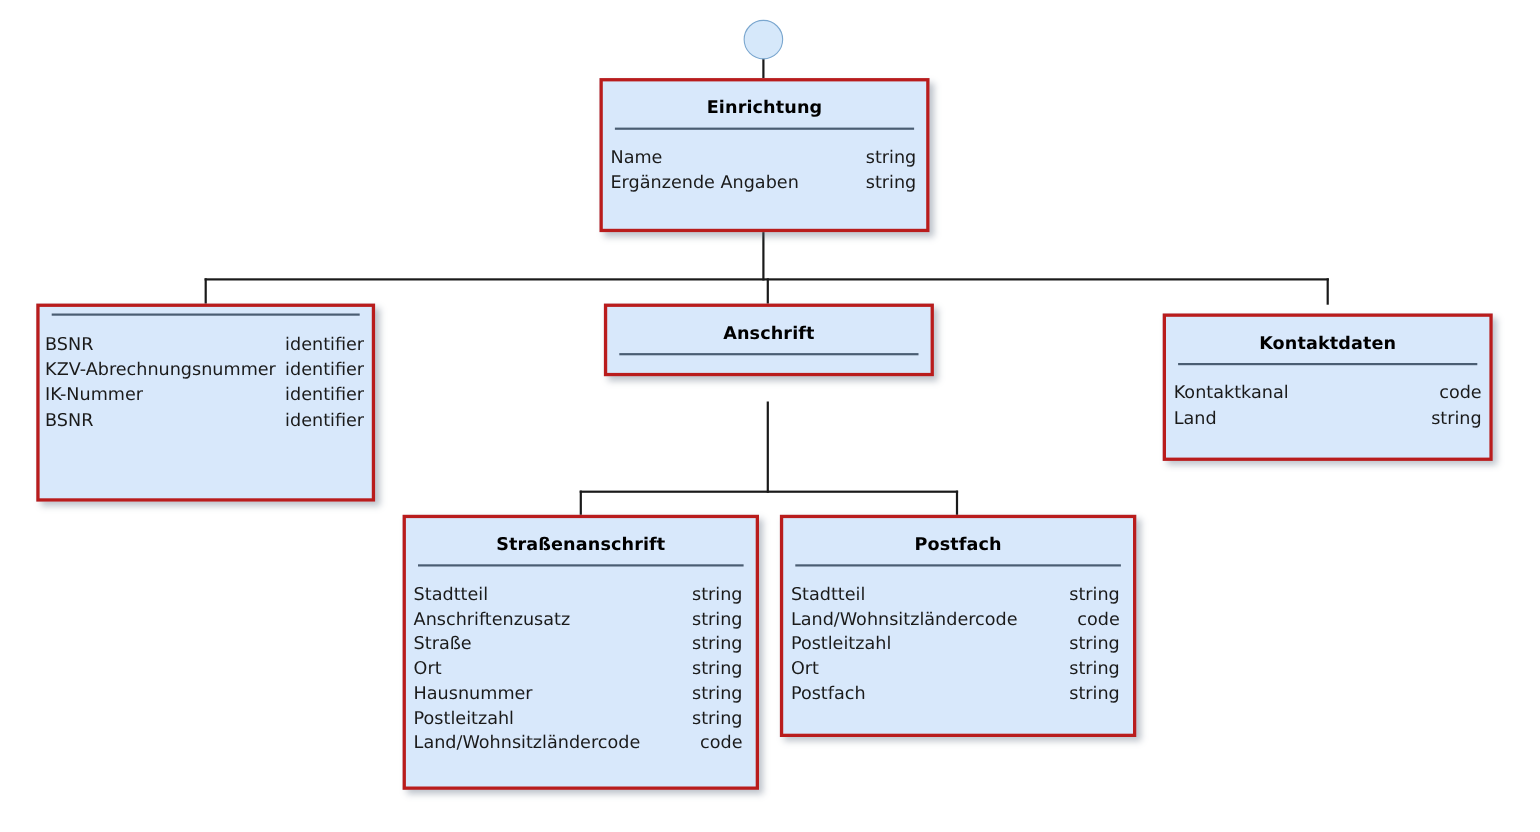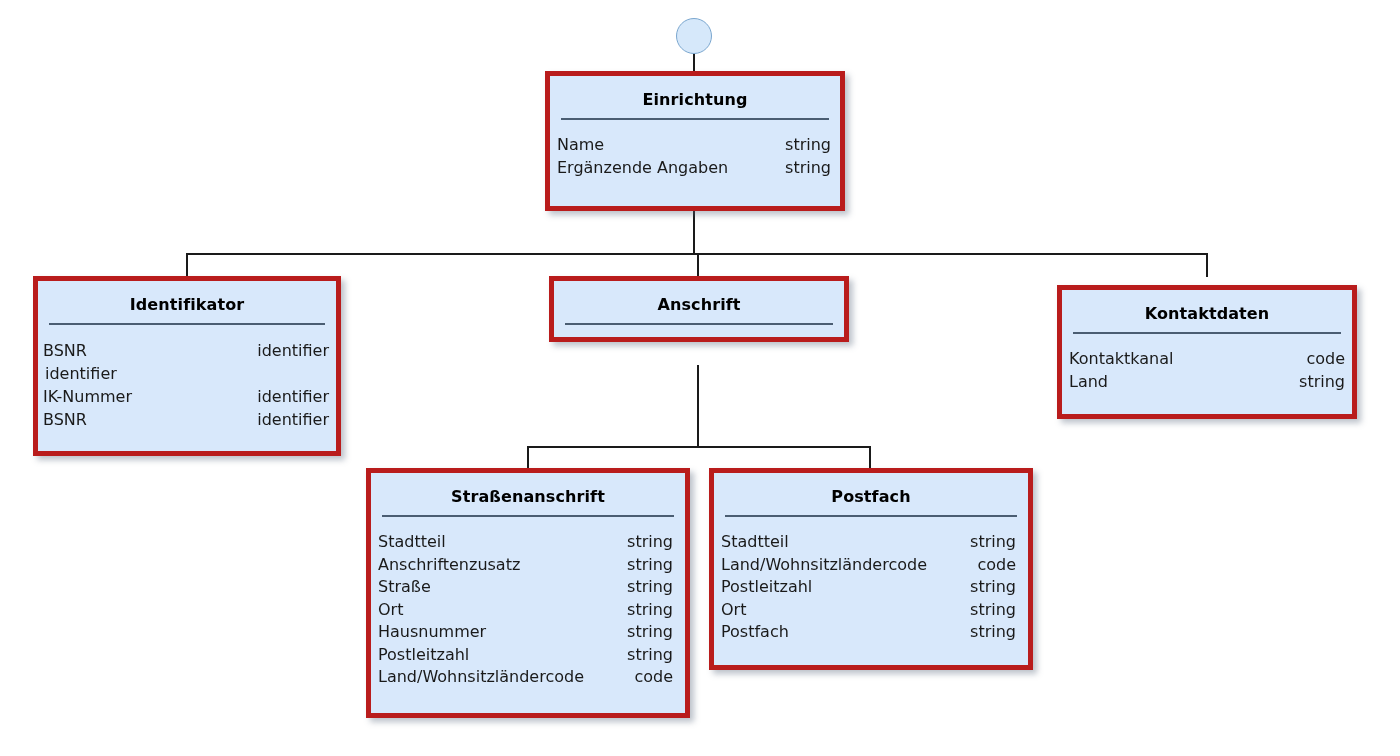--- a/index.html
+++ b/index.html
@@ -23,21 +23,21 @@
     background:#d6e8fa;
     border:1px solid #7ba7cf;
     box-sizing:border-box;
   }
 
   
   .cls{
     position:absolute;
     box-sizing:border-box;
     background:#d8e8fb;
-    border:5px solid #b91c1c;
+    border:3px solid #b91c1c;
     box-shadow:4px 4px 6px rgba(90,105,125,0.40);
   }
   .cls-title{
     text-align:center;
     font-size:16px;
     font-weight:bold;
     color:#000000;
     letter-spacing:.1px;
     padding-top:14px;
     padding-bottom:2px;
@@ -108,28 +108,28 @@
         <span class="attr-type">string</span>
       </div>
       <div class="attr-row">
         <span class="attr-name">Ergänzende Angaben</span>
         <span class="attr-type">string</span>
       </div>
     </div>
   </div>
 
   <div class="cls" id="box-identifikator">
-    <div class="cls-title">Identifikator</div>
     <div class="cls-divider"></div>
     <div class="cls-attrs">
       <div class="attr-row">
         <span class="attr-name">BSNR</span>
         <span class="attr-type">identifier</span>
       </div>
       <div class="attr-row">
+        <span class="attr-name">KZV-Abrechnungsnummer</span>
         <span class="attr-type">identifier</span>
       </div>
       <div class="attr-row">
         <span class="attr-name">IK-Nummer</span>
         <span class="attr-type">identifier</span>
       </div>
       <div class="attr-row">
         <span class="attr-name">BSNR</span>
         <span class="attr-type">identifier</span>
       </div>

